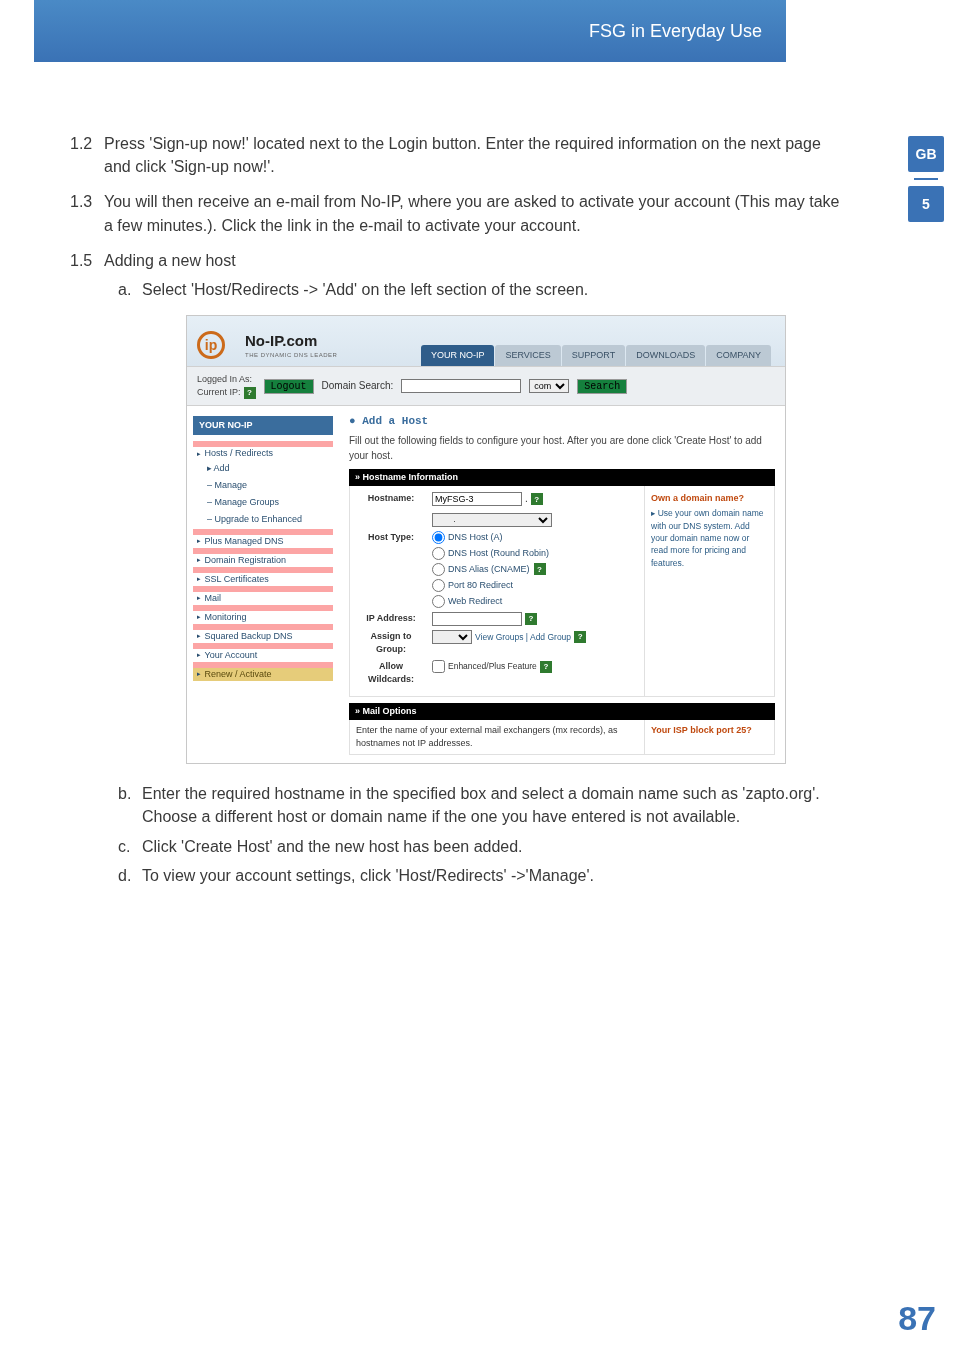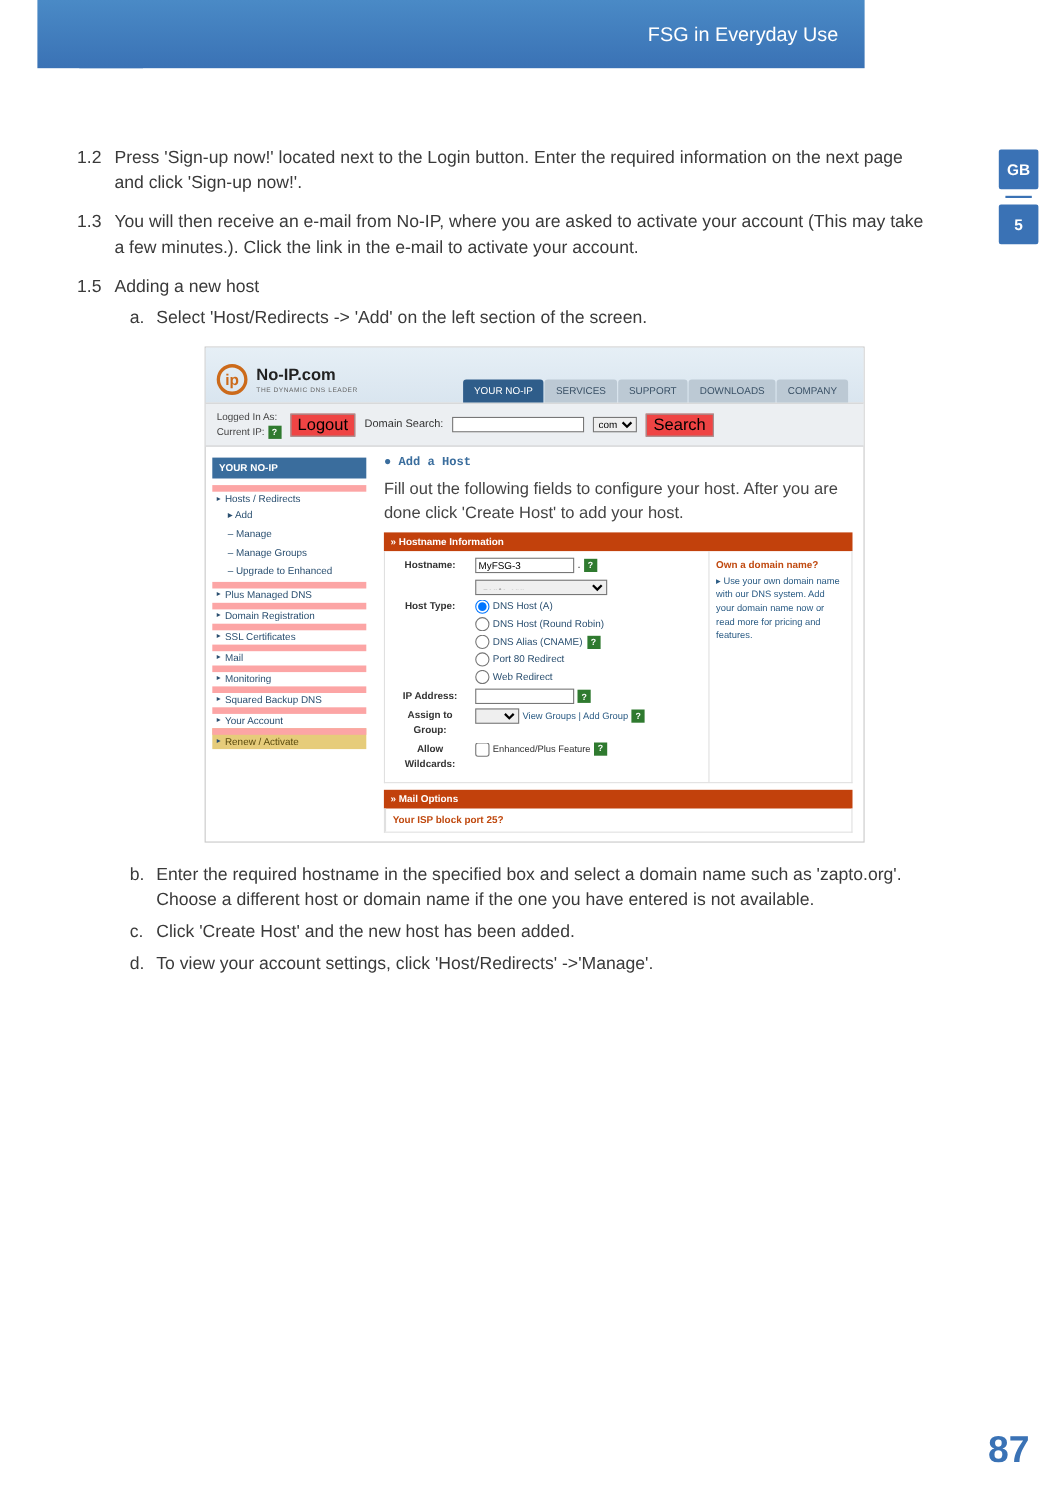--- a/index.html
+++ b/index.html
@@ -12,43 +12,43 @@
   .badge-divider { width: 24px; border-top: 2px solid #3a72b5; }
   .content { position: absolute; left: 70px; top: 132px; width: 780px; color: #3a3a3a; font-size: 16px; line-height: 1.45; }
   .item { display: flex; margin-bottom: 12px; }
   .num { flex-shrink: 0; width: 34px; }
   .txt { flex: 1; }
   .subitem { display: flex; margin-top: 6px; padding-left: 48px; }
   .sublabel { width: 24px; flex-shrink: 0; }
   .screenshot-wrap { margin: 14px 0 6px 116px; width: 600px; }
   .noip { border: 1px solid #c8c8c8; font-size: 10px; color: #333; }
   .noip-top { height: 50px; background: linear-gradient(to bottom, #e6eff6, #d9e5ef); display: flex; align-items: flex-end; padding-left: 10px; }
-  .noip-logo { display: flex; align-items: center; gap:8px; margin-bottom:6px; }
+  .noip-logo { display: flex; align-items: center; gap:20px; margin-bottom:6px; }
   .logo-circle { width:28px; height:28px; border:3px solid #cc6a1a; border-radius:50%; display:flex; align-items:center; justify-content:center; color:#cc6a1a; font-weight:bold; font-size:14px; }
   .logo-text { font-weight:bold; font-size:15px; color:#222; }
   .logo-sub { font-size:6px; color:#666; letter-spacing:0.5px; }
   .tabs-row { display:flex; margin-left:auto; margin-right:14px; gap:1px; }
   .tab { background:#bcc9d4; padding:4px 10px; font-size:9px; color:#3a5166; border-top-left-radius:3px; border-top-right-radius:3px; }
   .tab.active { background:#2f5d8a; color:#fff; }
   .mid-bar { background:#eceff2; padding:6px 10px; display:flex; align-items:center; gap:8px; border-top:1px solid #d0d0d0; border-bottom:1px solid #d0d0d0; }
   .logged { font-size:9px; color:#444; }
-  .btn-sm { border:1px solid #999; background:#ef4444; padding:1px 6px; font-size:15px; }
+  .btn-sm { border:1px solid #999; background:#15803d; padding:1px 6px; font-size:10px;font-family:Liberation Mono, monospace; }
   .search-in { border:1px solid #777; height:14px; width:120px; }
   .sel-sm { border:1px solid #777; font-size:9px; }
   .body-row { display:flex; }
   .left-col { width:152px; padding:10px 6px; }
   .left-head { background:#3a6d9d; color:#fff; padding:3px 6px; font-size:9px; font-weight:bold; margin-bottom:6px; }
   .nav-item { padding:0 4px; font-size:9px; color:#2a4f70; border-top:6px solid #fca5a5; display:flex; align-items:center; gap:4px; }
   .nav-item .tri { color:#2a4f70; font-size:7px; }
   .nav-item.highlight { background:#e6cc7a; color:#5a4a0e; }
   .nav-sub { padding:2px 4px 2px 14px; font-size:9px; color:#2a4f70; }
   .right-col { flex:1; padding:8px 10px; }
   .add-title { color:#3a6d9d; font-weight:bold; font-size:11px; margin-bottom:4px;font-family:Liberation Mono, monospace; }
-  .add-desc { font-size:15px; color:#444; margin-bottom:6px; }
-  .section-bar { background:#c2410c; color:#fff; padding:2px 6px; font-size:9px; font-weight:bold; }
+  .add-desc { font-size:10px; color:#444; margin-bottom:6px; }
+  .section-bar { background:#000000; color:#fff; padding:2px 6px; font-size:9px; font-weight:bold; }
   .form-body { display:flex; border:1px solid #e0e0e0; border-top:none; }
   .form-left { flex:1; padding:6px; }
   .form-row { display:flex; align-items:flex-start; margin-bottom:4px; }
   .flabel { width:76px; text-align:center; padding-right:6px; font-size:9px; font-weight:bold; }
   .fval { flex:1; display:flex; flex-wrap:wrap; align-items:center; gap:3px; }
   .tin { border:1px solid #777; height:14px; width:90px; font-size:9px; padding:4px 2px; }
   .qm { background:#2f7a2f; color:#fff; width:12px; height:12px; display:inline-flex; align-items:center; justify-content:center; font-size:8px; font-weight:bold; }
   .radio-opt { display:flex; align-items:center; gap:3px; font-size:9px; color:#2a4f70; }
   .form-right { width:130px; border-left:1px solid #e0e0e0; padding:6px; }
   .own { color:#c04a10; font-size:9px; font-weight:bold; }
@@ -243,20 +243,21 @@
               </div>
             </div>
             <div class="form-right">
               <div class="own">Own a domain name?</div>
               <div class="own-desc">▸ Use your own domain name with our DNS system. Add your domain name now or read more for pricing and features.</div>
             </div>
           </div>
           <div class="mail-sec">
             <div class="section-bar">» Mail Options</div>
             <div class="mail-body">
+              <div class="mail-left">Enter the name of your external mail exchangers (mx records), as hostnames not IP addresses.</div>
               <div class="mail-right">Your ISP block port 25?</div>
             </div>
           </div>
         </div>
       </div>
     </div>
   </div>
 
   <div class="bottom-list">
     <div class="subitem">

